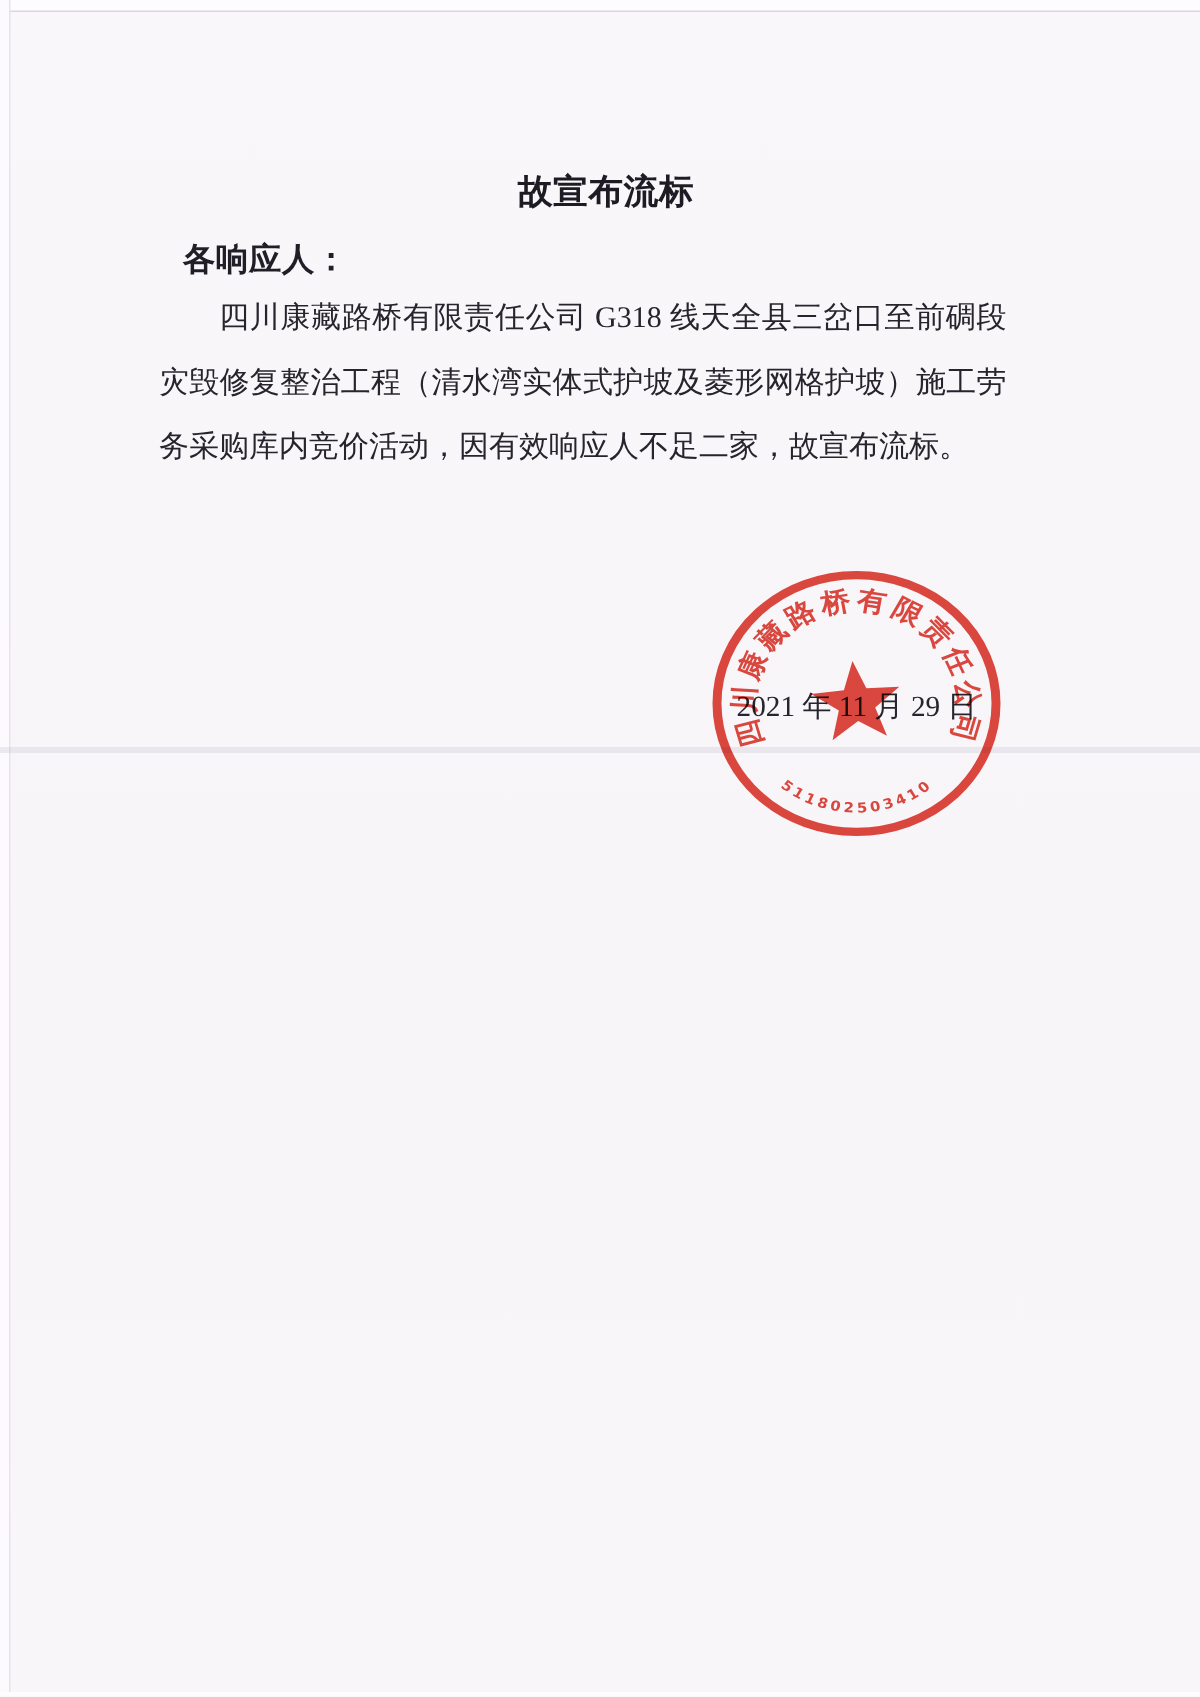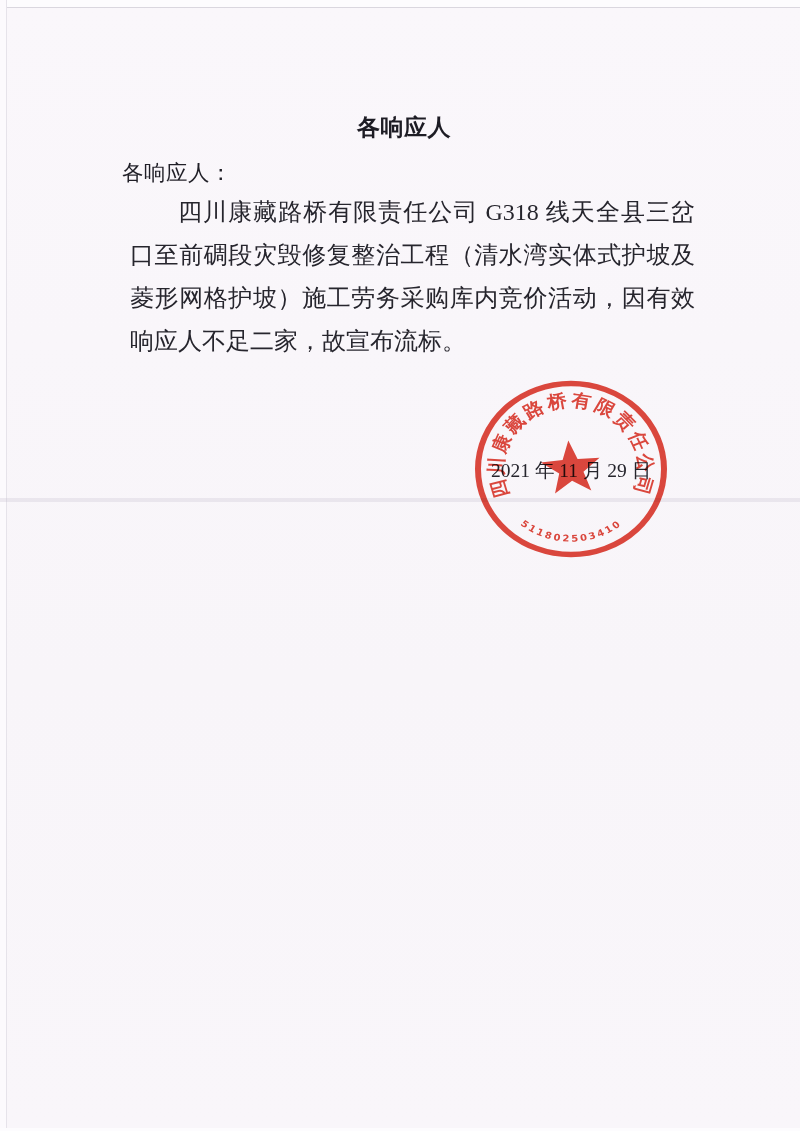--- a/index.html
+++ b/index.html
@@ -34,27 +34,27 @@
     background:#fdfcfe;
   }
   .title{
     position:absolute;left:8px;right:0;top:115px;
     margin:0;text-align:center;
     font-size:23px;font-weight:700;line-height:1.1;
     color:#1d1c24;letter-spacing:.5px;
   }
   .salutation{
     position:absolute;left:122px;top:158px;
-    font-size:21.5px;font-weight:400;color:#201f27;
+    font-size:21.5px;font-weight:700;color:#201f27;
     letter-spacing:.5px;
   }
   .body-text{
-    position:absolute;left:130px;top:191px;
+    position:absolute;left:106px;top:191px;
     width:565px;margin:0;
-    font-size:24px;line-height:43px;
+    font-size:20px;line-height:43px;
     text-indent:2em;text-align:justify;
     color:#26252d;
   }
   .buyer-line{
     position:absolute;left:360px;top:415px;
     font-size:20.5px;color:#26252d;white-space:nowrap;
   }
   .date-line{
     position:absolute;left:491px;top:457px;
     font-size:19.5px;color:#26252d;white-space:nowrap;
@@ -77,21 +77,21 @@
 </head>
 <body>
 
 <div class="page">
 
   <div class="scan-edge-top"></div>
   <div class="scan-edge-left"></div>
   <div class="fold-line"></div>
   <div class="scan-edge-bottom"></div>
 
-  <h1 class="title">各响应人</h1>
+  <h1 class="title">故宣布流标</h1>
 
   <div class="salutation">各响应人：</div>
 
   <p class="body-text">四川康藏路桥有限责任公司 G318 线天全县三岔口至前碉段灾毁修复整治工程（清水湾实体式护坡及菱形网格护坡）施工劳务采购库内竞价活动，因有效响应人不足二家，故宣布流标。</p>
 
 
   <div class="date-line">2021 年 11 月 29 日</div>
 
   <svg class="seal" width="226" height="216" viewBox="-113 -108 226 216">
     <g transform="scale(1,0.92)">

